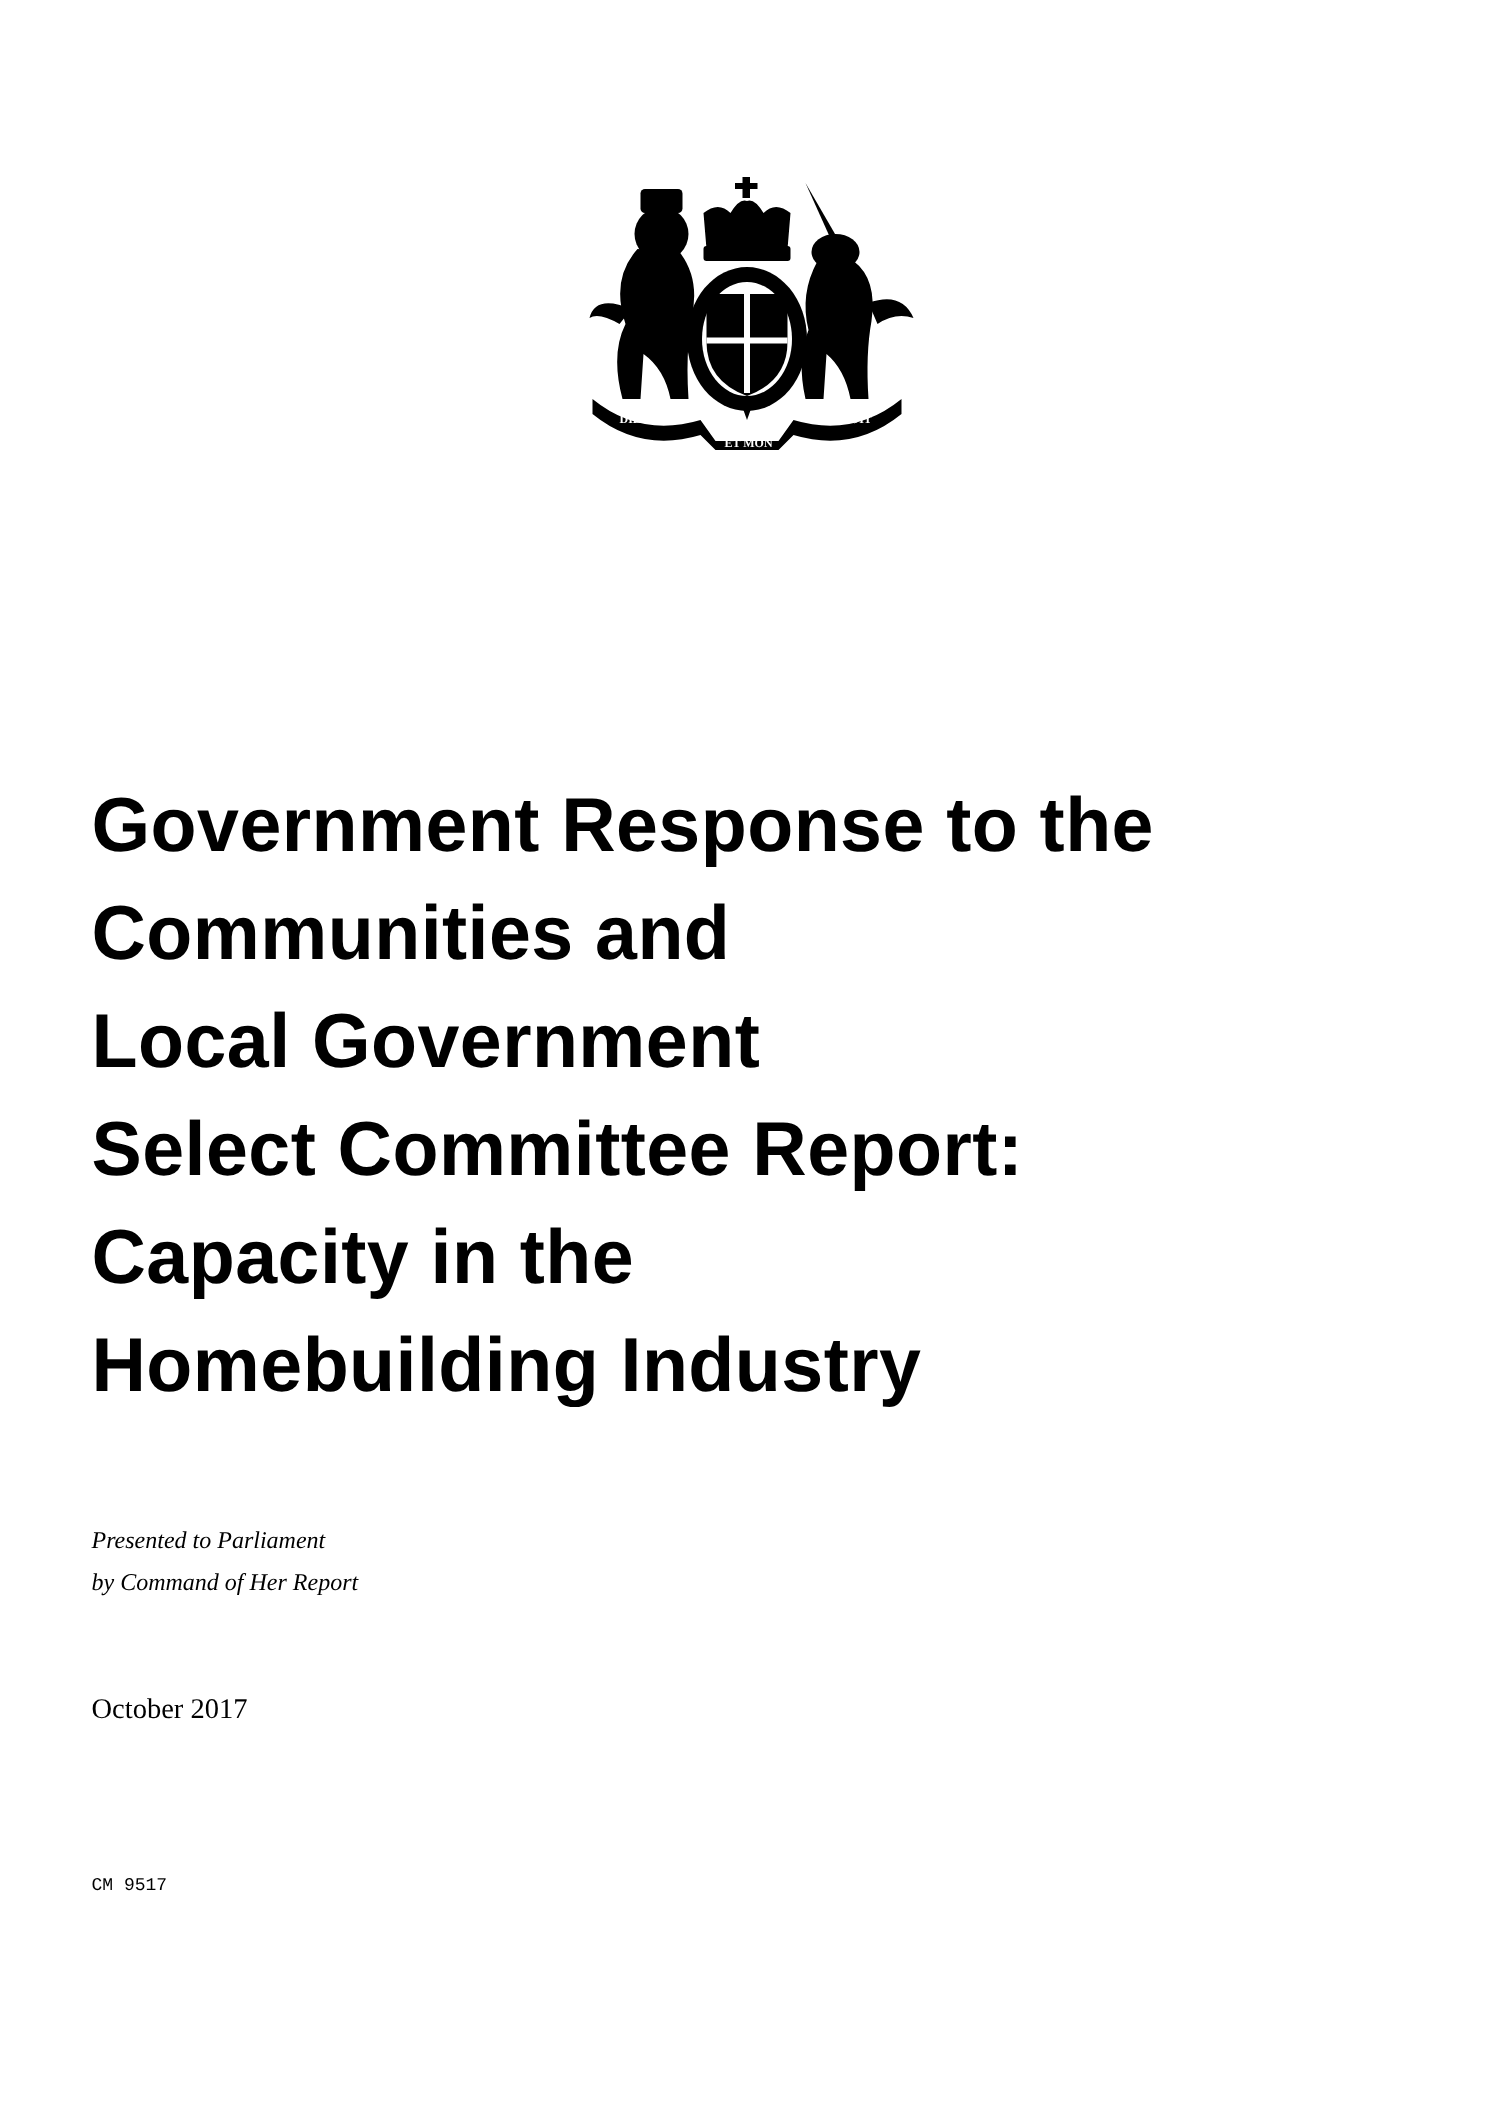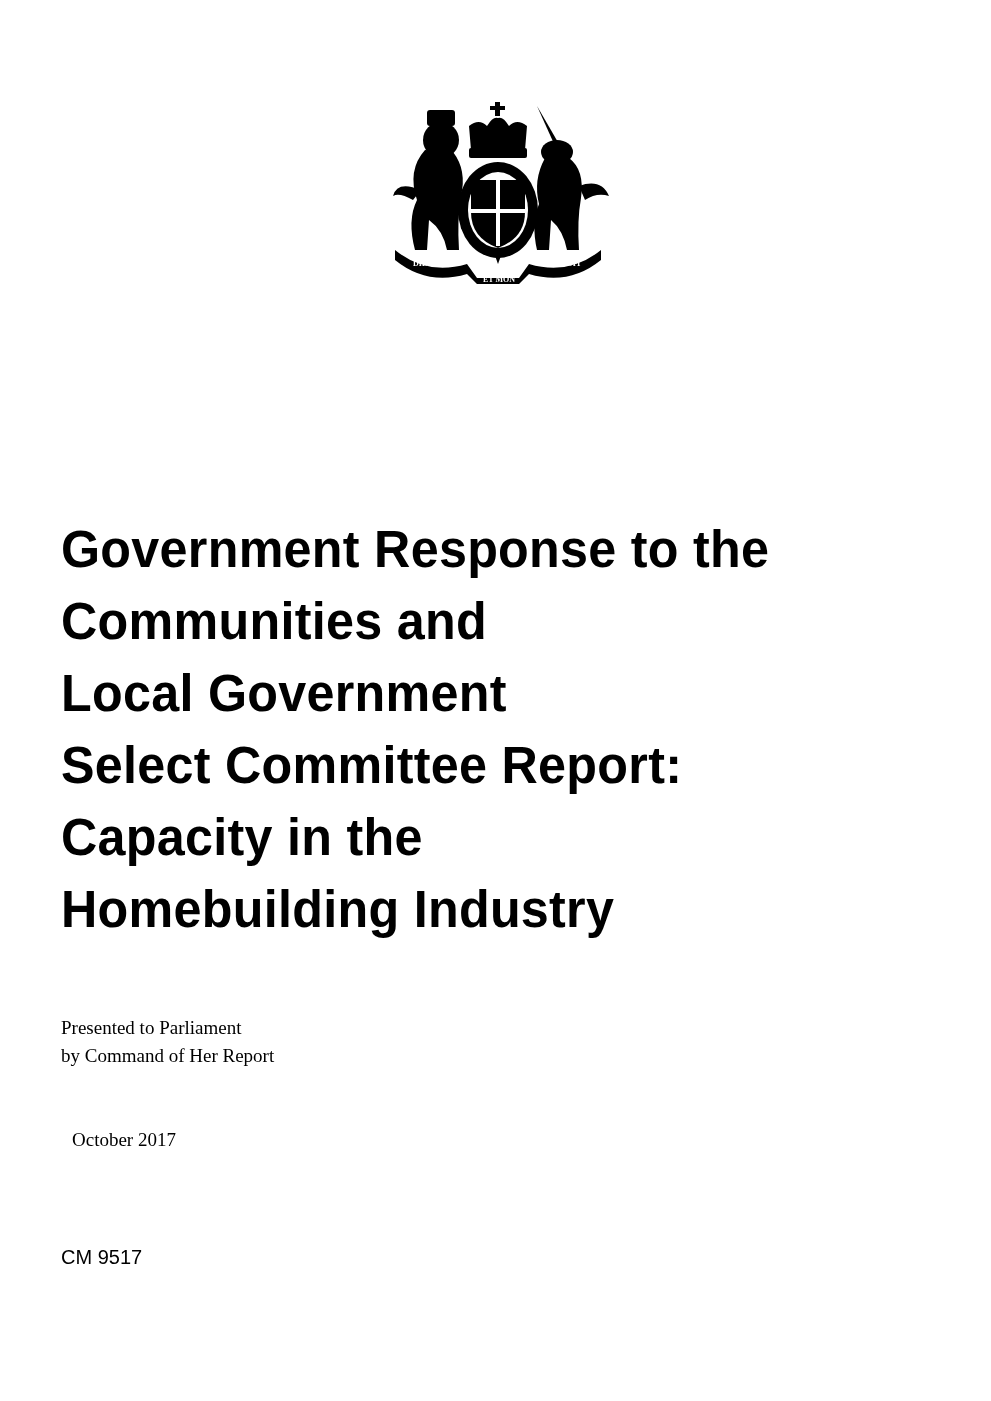--- a/index.html
+++ b/index.html
@@ -1,36 +1,36 @@
 <!DOCTYPE html>
 <html><head>
   <meta charset="utf-8">
   <style>
     html, body { margin: 0; padding: 0; background: #ffffff; }
     body { width: 991px; height: 1401px; position: relative; overflow: hidden; color: #000; }
-    .crest { position: absolute; left: 387px; top: 100px; width: 224px; height: 184px; }
+    .crest { position: absolute; left: 387px; top: 116px; width: 224px; height: 184px; }
     .title {
       position: absolute; left: 61px; top: 514px; width: 900px;
       font-family: "Liberation Sans", sans-serif; font-weight: bold;
       font-size: 51px; line-height: 72px; letter-spacing: 0.3px;
       transform: scaleX(0.985); transform-origin: left top;
     }
     .title div { white-space: nowrap; }
     .presented {
       position: absolute; left: 61px; top: 1014px;
-      font-family: "Liberation Serif", serif; font-size: 19px; line-height: 28px;
+      font-family: "Liberation Serif", serif; font-size: 16px; line-height: 28px; font-style: italic;
     }
     .presented div { white-space: nowrap; }
     .date {
       position: absolute; left: 61px; top: 1126px;
-      font-family: "Liberation Serif", serif; font-size: 19px; line-height: 28px; margin-left: 11px;
+      font-family: "Liberation Serif", serif; font-size: 19px; line-height: 28px;
     }
     .cm {
       position: absolute; left: 61px; top: 1247px;
-      font-family: Liberation Sans, sans-serif; font-size: 20px; line-height: 20px;
+      font-family: Liberation Mono, monospace; font-size: 12px; line-height: 20px;
     }
   </style>
 </head>
 <body>
 
 <div class="crest">
   <svg width="224" height="184" viewBox="0 0 224 184" xmlns="http://www.w3.org/2000/svg">
 
     <g fill="#000">
       <rect x="108" y="2" width="5" height="14"></rect>

